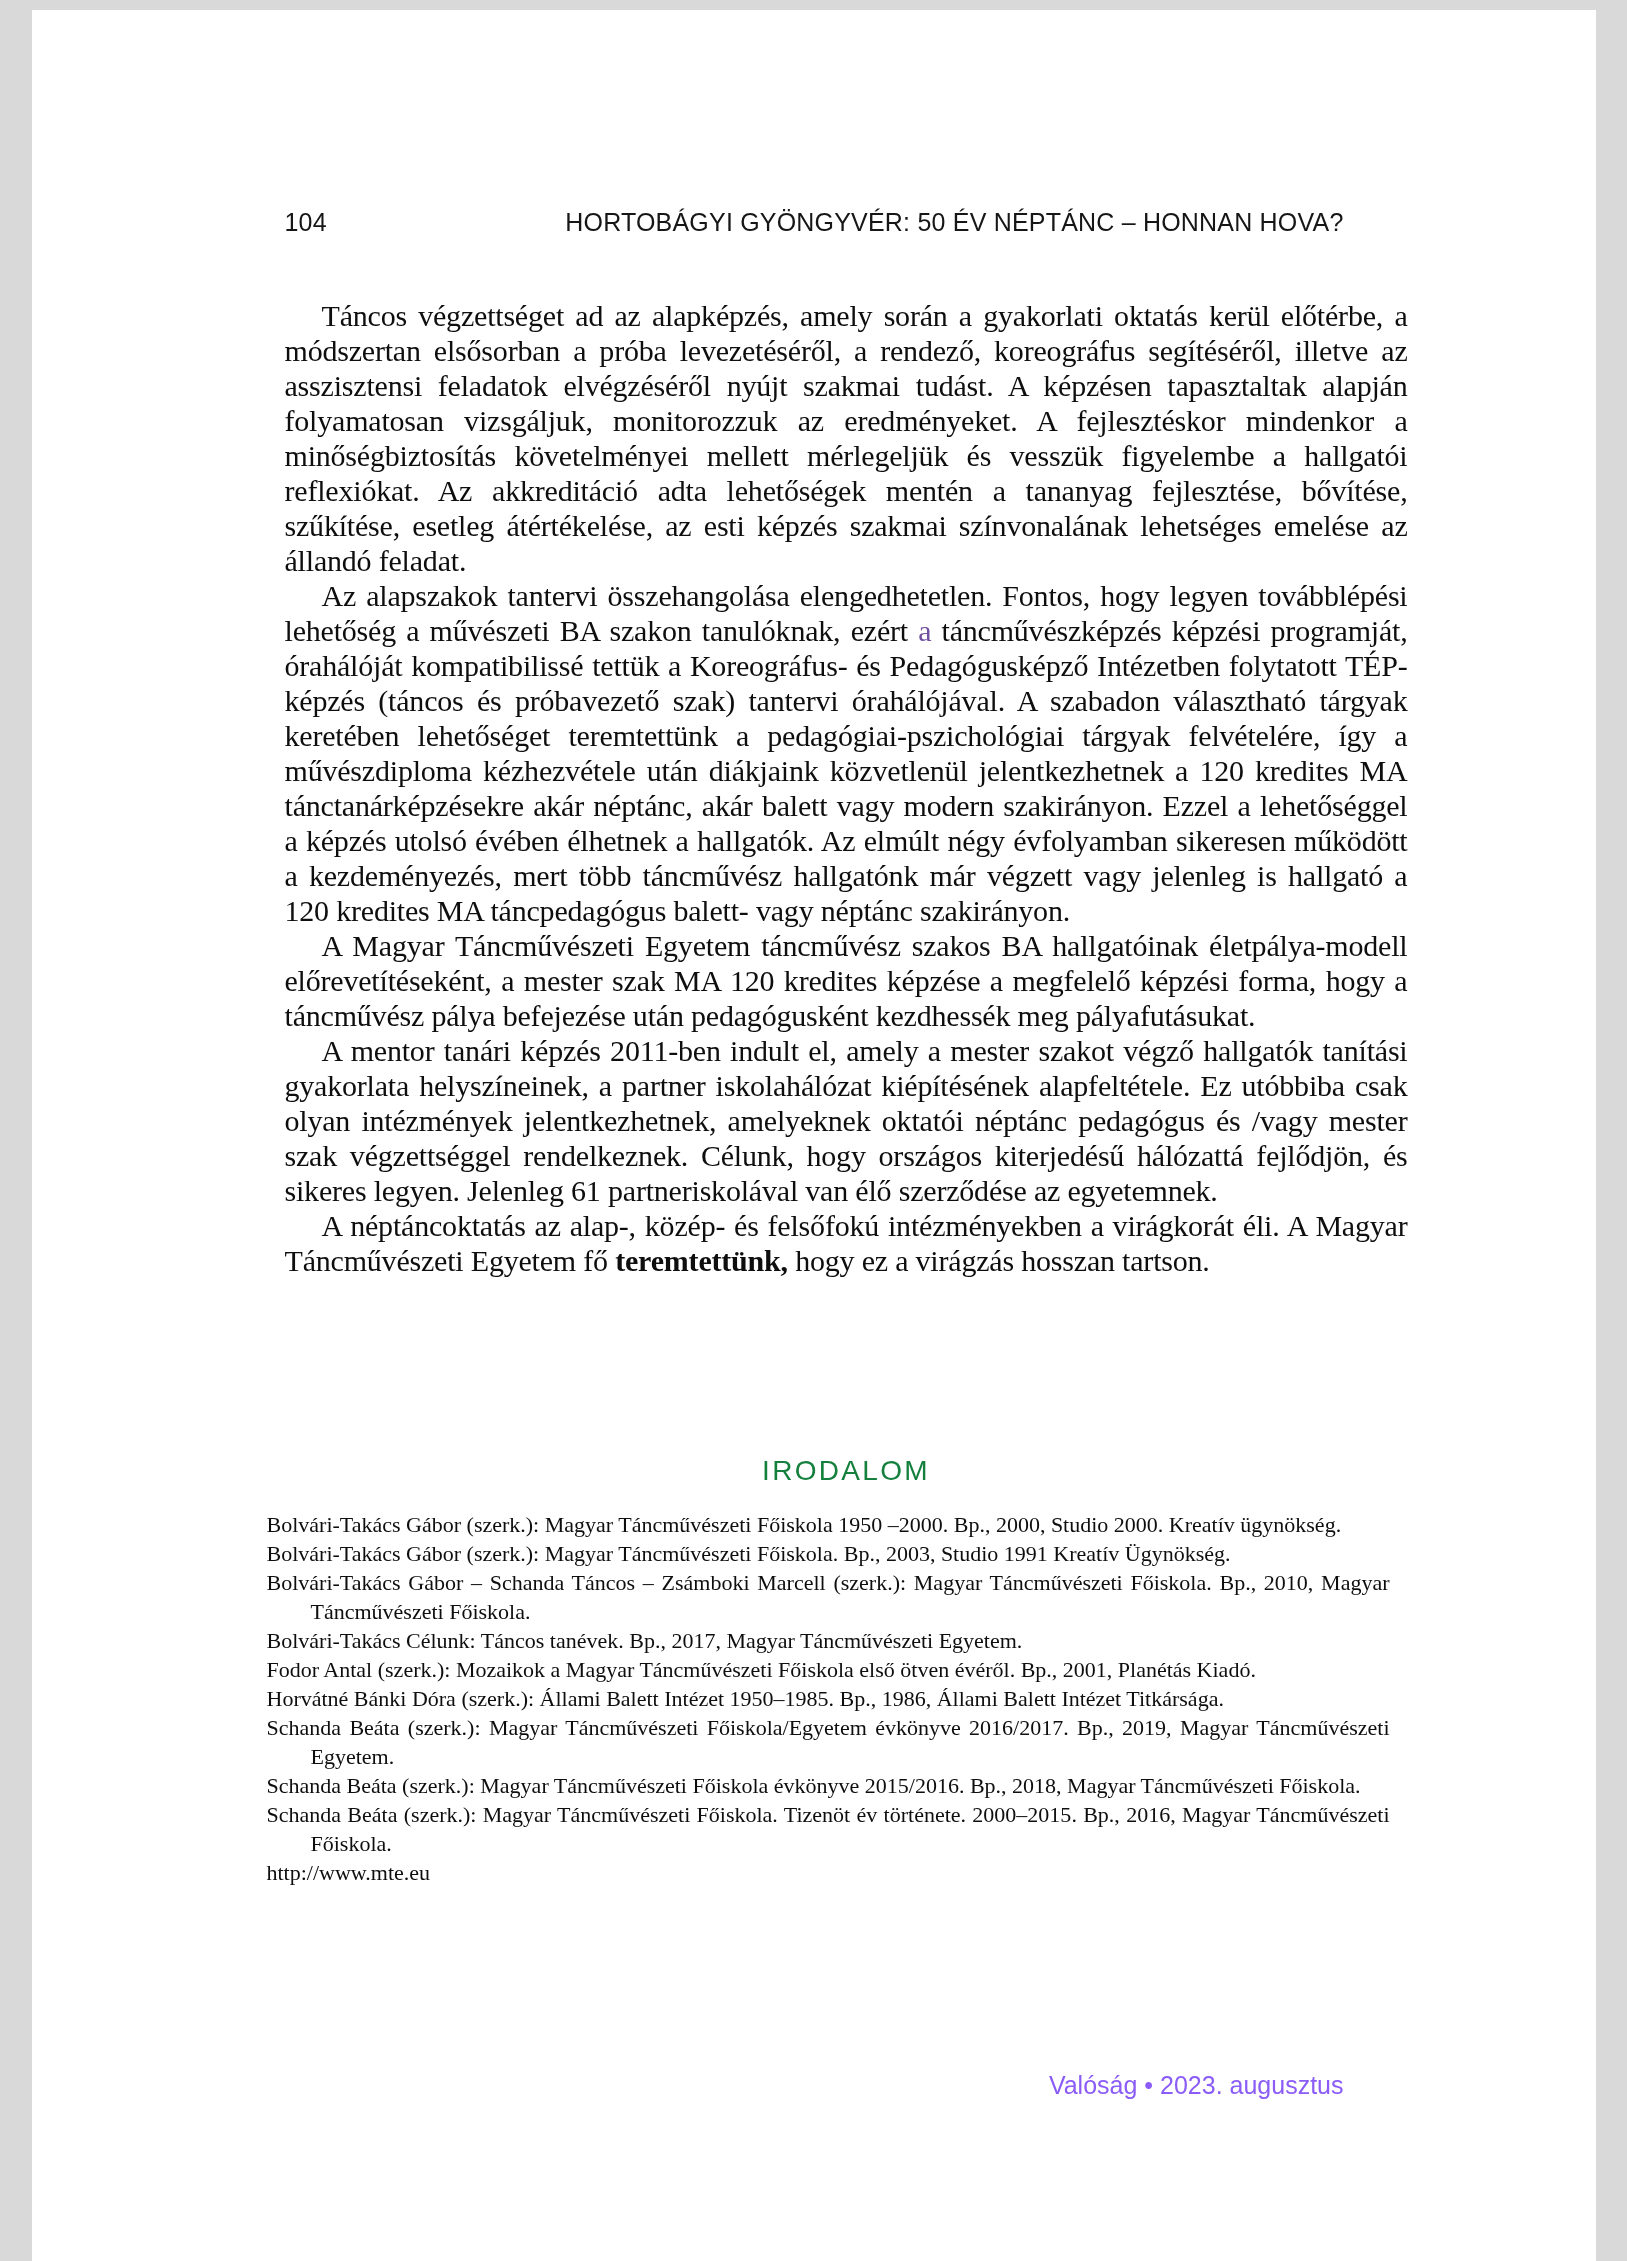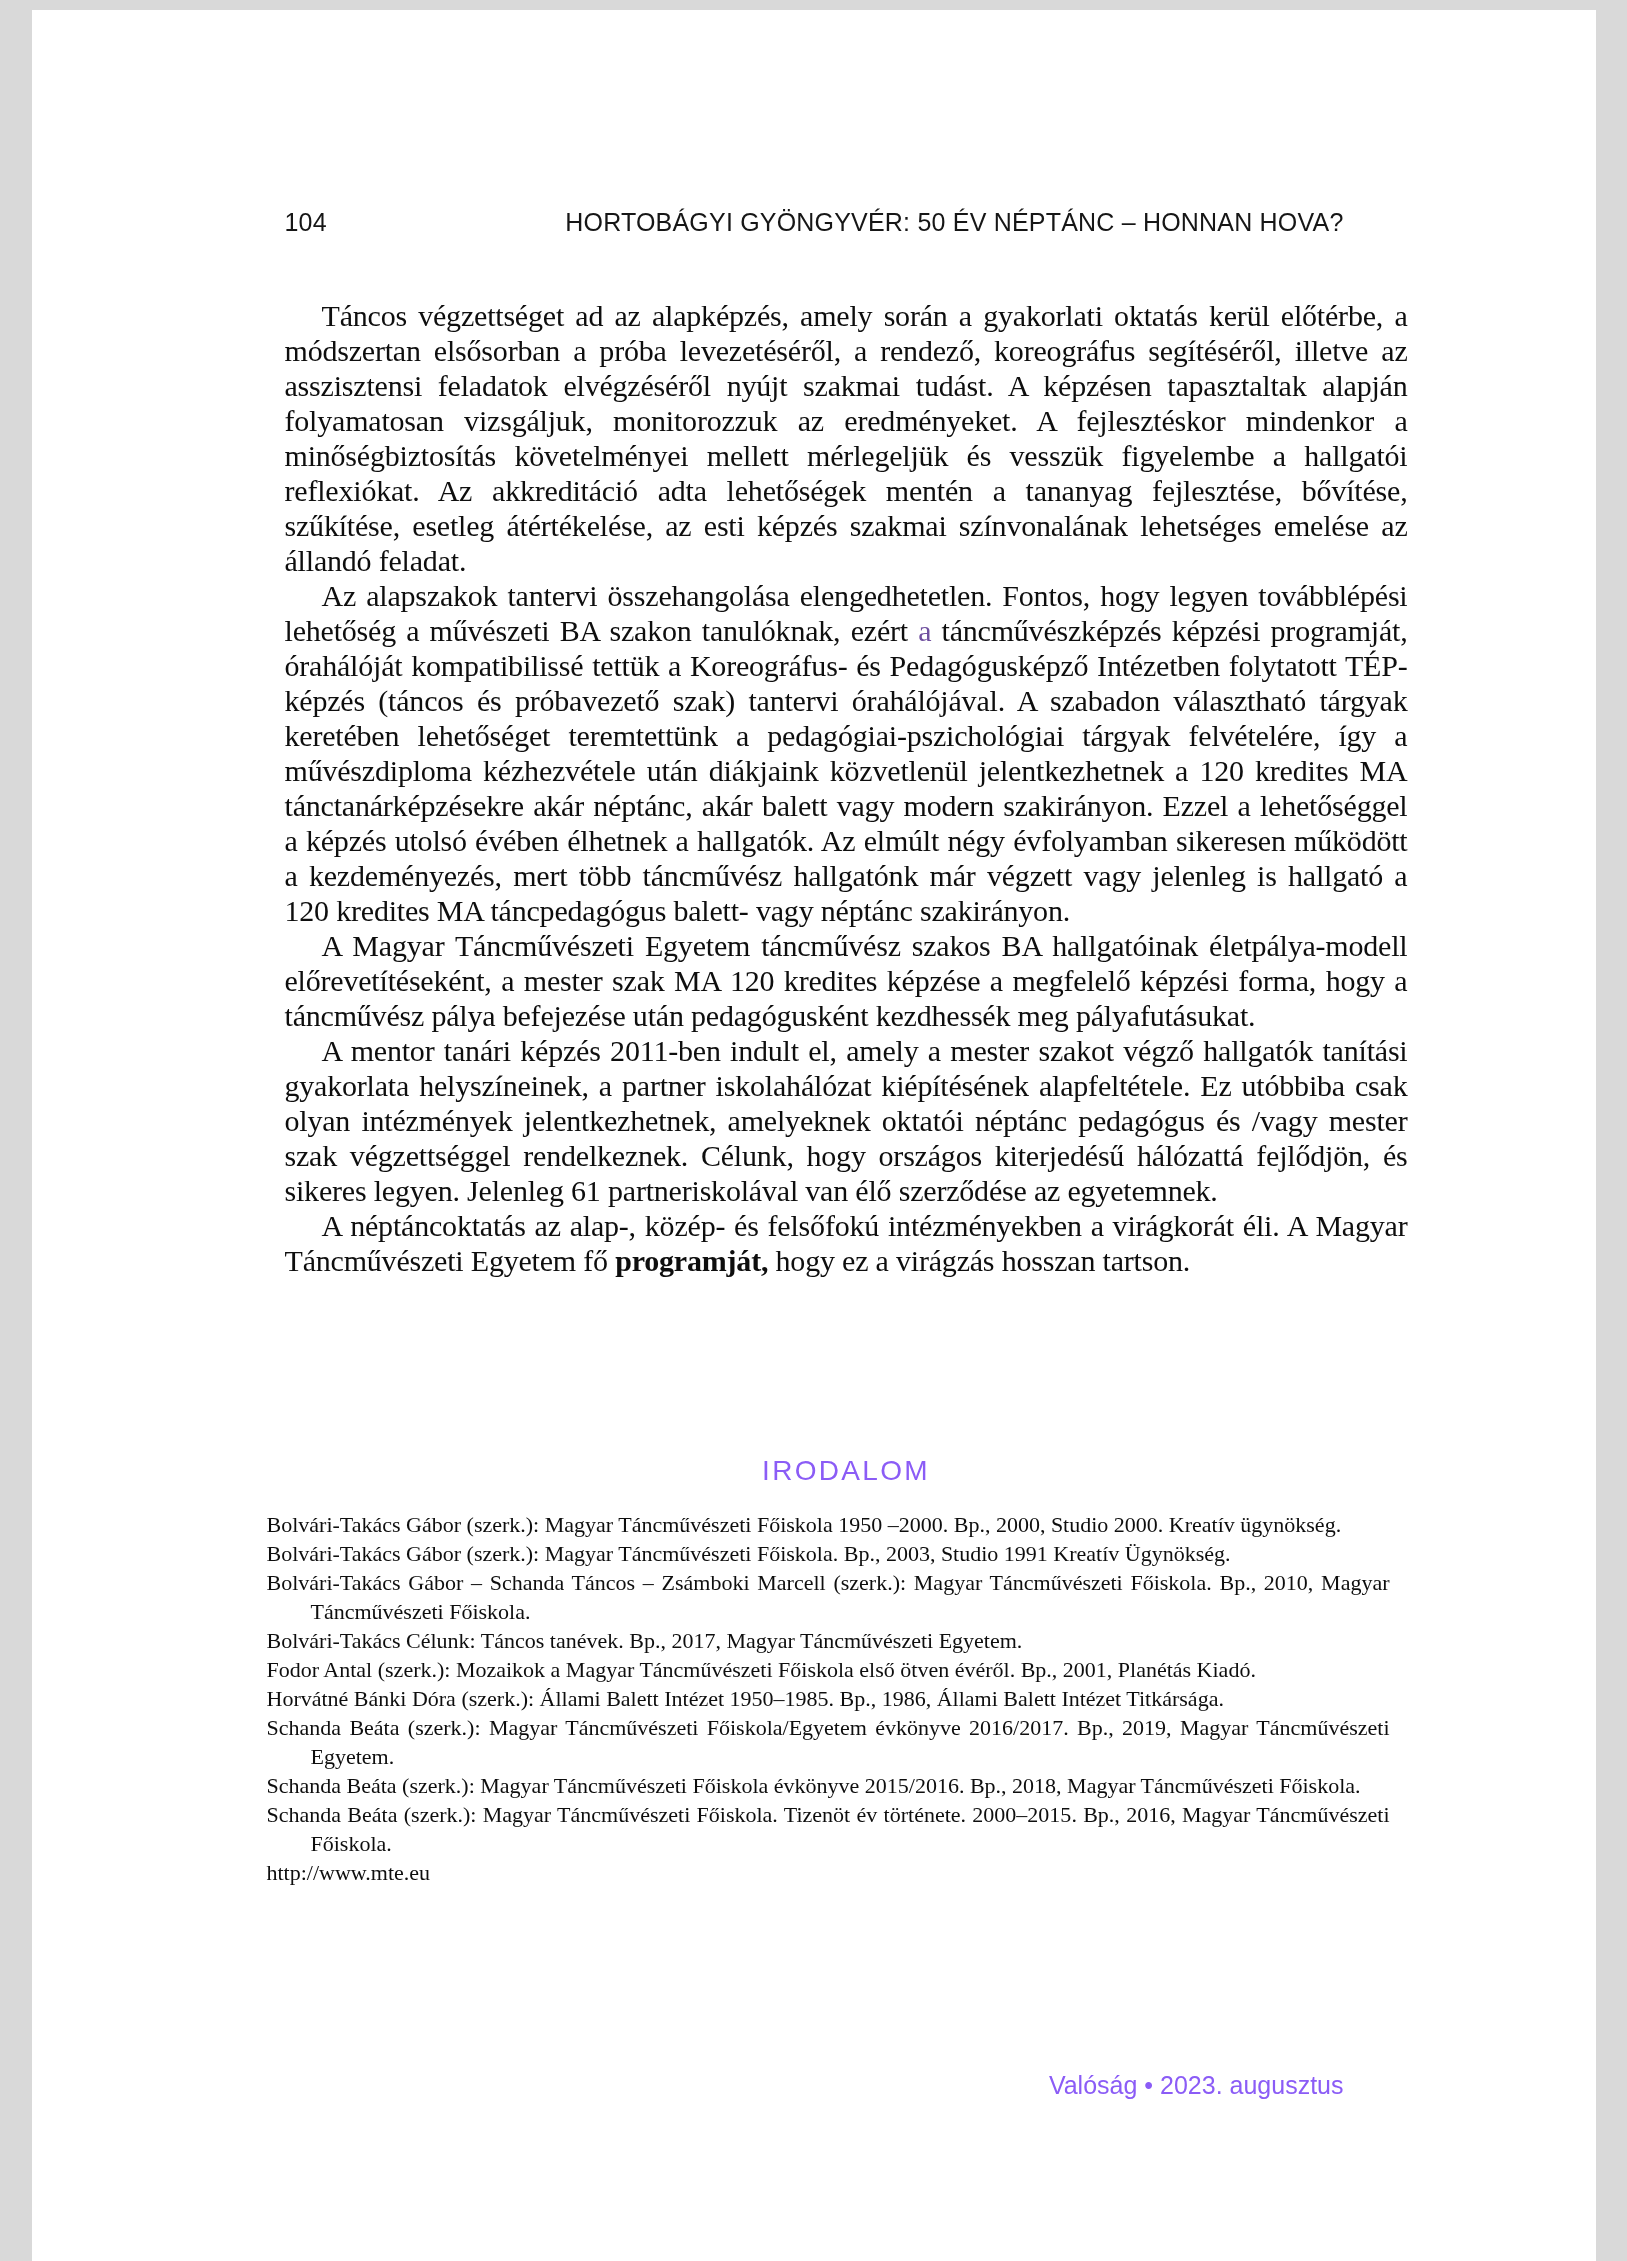--- a/index.html
+++ b/index.html
@@ -46,21 +46,21 @@
   .irodalom {
     position: absolute;
     left: 253px;
     width: 1123px;
     top: 1445px;
     text-align: center;
     font-family: "Liberation Sans", sans-serif;
     font-size: 28px;
     line-height: 31px;
     letter-spacing: 2.3px;
-    color: #8b5cf6;
+    color: #15803d;
   }
   .biblio {
     position: absolute;
     left: 235px;
     width: 1123px;
     top: 1500px;
     font-size: 22px;
     line-height: 29px;
     text-align: justify;
     color: #0e0e0e;
@@ -89,21 +89,21 @@
   <div class="header">
     <span>104</span>
     <span>HORTOBÁGYI GYÖNGYVÉR: 50 ÉV NÉPTÁNC – HONNAN HOVA?</span>
   </div>
 
   <div class="body-text">
     <p><span>Táncos végzettséget ad az </span><span class="run-i">alapképzés,</span><span> amely során a gyakorlati oktatás kerül előtérbe, a módszertan elsősorban a próba levezetéséről, a rendező, koreográfus segítéséről, illetve az asszisztensi feladatok elvégzéséről nyújt szakmai tudást. A képzésen tapasztaltak alapján folyamatosan vizsgáljuk, monitorozzuk az eredményeket. A fejlesztéskor mindenkor a minőségbiztosítás követelményei mellett mérlegeljük és vesszük figyelembe a hallgatói reflexiókat. Az akkreditáció adta lehetőségek mentén </span><span class="run-i">a tananyag fejlesztése, bővítése, szűkítése, esetleg átértékelése,</span><span> az esti képzés szakmai színvonalának lehetséges emelése az állandó feladat.</span></p>
     <p><span>Az alapszakok tantervi összehangolása elengedhetetlen. Fontos, hogy legyen továbblépési lehetőség a művészeti BA szakon tanulóknak, ezért </span><span class="run-p">a</span><span> </span><span class="run-i">táncművészképzés képzési programját,</span><span> órahálóját </span><span class="run-i">kompatibiliss</span><span>é tettük </span><span class="run-i">a Koreográfus- és Pedagógusképző Intézetben folytatott TÉP-képzés (táncos és próbavezető szak) tantervi órahálójával.</span><span> A szabadon választható tárgyak keretében lehetőséget teremtettünk a pedagógiai-pszichológiai tárgyak felvételére, így a művészdiploma kézhezvétele után diákjaink közvetlenül jelentkezhetnek a 120 kredites MA tánctanárképzésekre akár néptánc, akár balett vagy modern szakirányon. Ezzel a lehetőséggel a képzés utolsó évében élhetnek a hallgatók. Az elmúlt négy évfolyamban sikeresen működött a kezdeményezés, mert több táncművész hallgatónk már végzett vagy jelenleg is hallgató a 120 kredites MA táncpedagógus balett- vagy néptánc szakirányon.</span></p>
     <p><span>A Magyar Táncművészeti Egyetem táncművész szakos BA hallgatóinak életpálya-modell előrevetítéseként, a mester szak MA 120 kredites képzése a megfelelő képzési forma, hogy a táncművész pálya befejezése után pedagógusként kezdhessék meg pályafutásukat.</span></p>
     <p><span class="run-i">A mentor tanári képzés</span><span> 2011-ben indult el, amely a mester szakot végző hallgatók tanítási gyakorlata helyszíneinek, a partner iskolahálózat kiépítésének alapfeltétele. Ez utóbbiba csak olyan intézmények jelentkezhetnek, amelyeknek oktatói néptánc pedagógus és /vagy mester szak végzettséggel rendelkeznek. Célunk, hogy országos kiterjedésű hálózattá fejlődjön, és sikeres legyen. Jelenleg 61 partneriskolával van élő szerződése az egyetemnek.</span></p>
-    <p><span>A </span><span class="run-i">néptáncoktatás</span><span> az alap-, közép- és felsőfokú intézményekben </span><span class="run-i">a virágkorát</span><span> éli. A Magyar Táncművészeti Egyetem fő </span><span class="run-b">programját,</span><span> hogy ez a virágzás hosszan tartson.</span></p>
+    <p><span>A </span><span class="run-i">néptáncoktatás</span><span> az alap-, közép- és felsőfokú intézményekben </span><span class="run-i">a virágkorát</span><span> éli. A Magyar Táncművészeti Egyetem fő </span><span class="run-b">teremtettünk,</span><span> hogy ez a virágzás hosszan tartson.</span></p>
   </div>
 
   <div class="irodalom">IRODALOM</div>
 
   <div class="biblio">
     <p class="entry"><span>Bolvári-Takács Gábor (szerk.): </span><span class="run-i">Magyar Táncművészeti Főiskola 1950 –2000</span><span>. Bp., 2000, Studio 2000. Kreatív ügynökség.</span></p>
     <p class="entry"><span>Bolvári-Takács Gábor (szerk.): </span><span class="run-i">Magyar Táncművészeti Főiskola</span><span>. Bp., 2003, Studio 1991 Kreatív Ügynökség.</span></p>
     <p class="entry"><span>Bolvári-Takács Gábor – Schanda Táncos – Zsámboki Marcell (szerk.): </span><span class="run-i">Magyar Táncművészeti Főiskola</span><span>. Bp., 2010, Magyar Táncművészeti Főiskola.</span></p>
     <p class="entry"><span>Bolvári-Takács Célunk: </span><span class="run-i">Táncos tanévek</span><span>. Bp., 2017, Magyar Táncművészeti Egyetem.</span></p>
     <p class="entry"><span>Fodor Antal (szerk.): </span><span class="run-i">Mozaikok a Magyar Táncművészeti Főiskola első ötven évéről</span><span>. Bp., 2001, Planétás Kiadó.</span></p>

